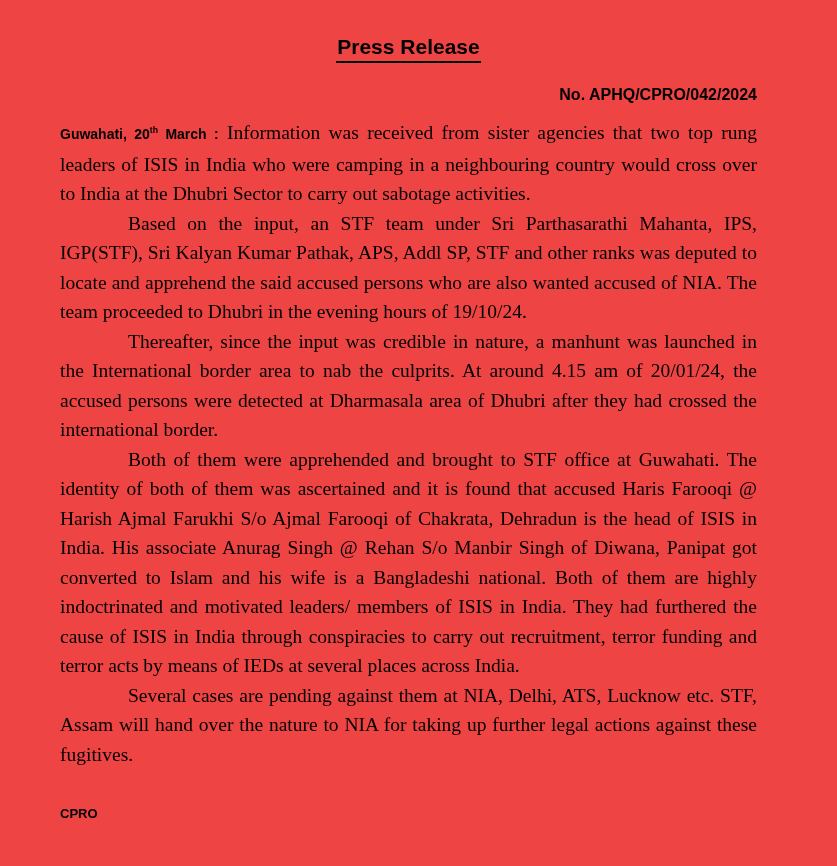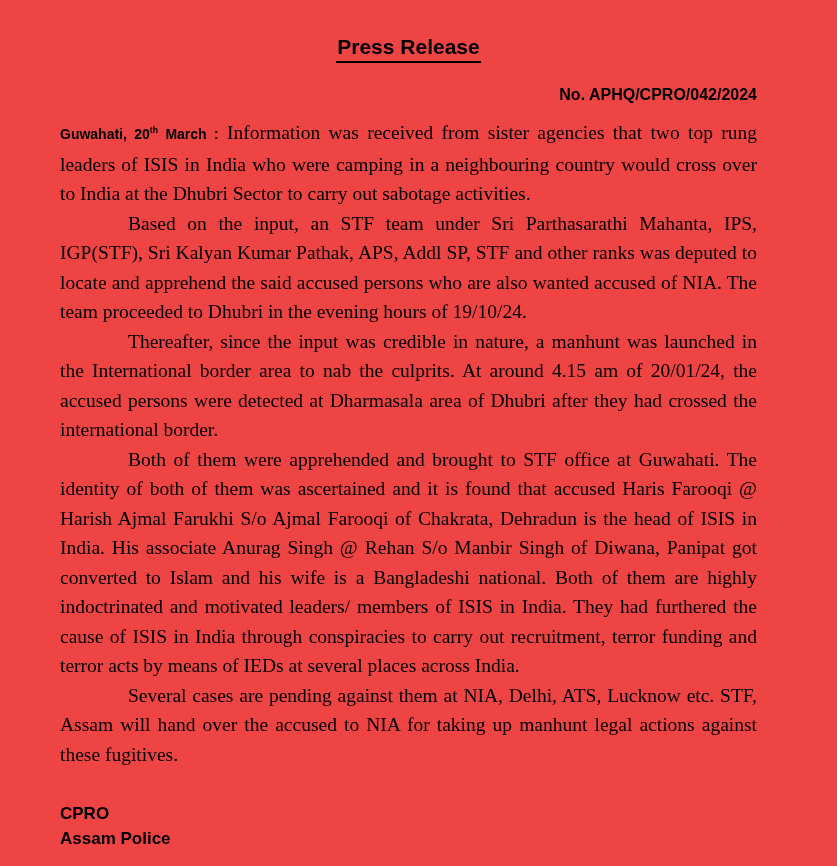--- a/index.html
+++ b/index.html
@@ -58,21 +58,21 @@
     font-size: 14px;
   }
   .dateline sup {
     font-size: 0.62em;
     line-height: 0;
   }
   .signature {
     margin-top: 32px;
     font-family: "Liberation Sans", sans-serif;
     font-weight: bold;
-    font-size: 17px;
+    font-size: 13px;
     line-height: 25px;
   }
 </style>
 </head>
 <body>
 
 <div class="page">
 
   <div class="title-row">
     <h1 class="doc-title">Press Release</h1>
@@ -84,22 +84,21 @@
 
     <p><span class="dateline"><span>Guwahati, 20</span><sup>th</sup><span> March :</span></span>
       <span>Information was received from sister agencies that two top rung leaders of ISIS in India who were camping in a neighbouring country would cross over to India at the Dhubri Sector to carry out sabotage activities.</span></p>
 
     <p class="indented">Based on the input, an STF team under Sri Parthasarathi Mahanta, IPS, IGP(STF), Sri Kalyan Kumar Pathak, APS, Addl SP, STF and other ranks was deputed to locate and apprehend the said accused persons who are also wanted accused of NIA. The team proceeded to Dhubri in the evening hours of 19/10/24.</p>
 
     <p class="indented">Thereafter, since the input was credible in nature, a manhunt was launched in the International border area to nab the culprits. At around 4.15 am of 20/01/24, the accused persons were detected at Dharmasala area of Dhubri after they had crossed the international border.</p>
 
     <p class="indented">Both of them were apprehended and brought to STF office at Guwahati. The identity of both of them was ascertained and it is found that accused Haris Farooqi @ Harish Ajmal Farukhi S/o Ajmal Farooqi of Chakrata, Dehradun is the head of ISIS in India. His associate Anurag Singh @ Rehan S/o Manbir Singh of Diwana, Panipat got converted to Islam and his wife is a Bangladeshi national. Both of them are highly indoctrinated and motivated leaders/ members of ISIS in India. They had furthered the cause of ISIS in India through conspiracies to carry out recruitment, terror funding and terror acts by means of IEDs at several places across India.</p>
 
-    <p class="indented">Several cases are pending against them at NIA, Delhi, ATS, Lucknow etc. STF, Assam will hand over the accused to NIA for taking up manhunt legal actions against these fugitives.</p>
+    <p class="indented">Several cases are pending against them at NIA, Delhi, ATS, Lucknow etc. STF, Assam will hand over the nature to NIA for taking up further legal actions against these fugitives.</p>
 
   </div>
 
   <div class="signature">
     <div>CPRO</div>
-    <div>Assam Police</div>
   </div>
 
 </div>
 
 </body></html>

